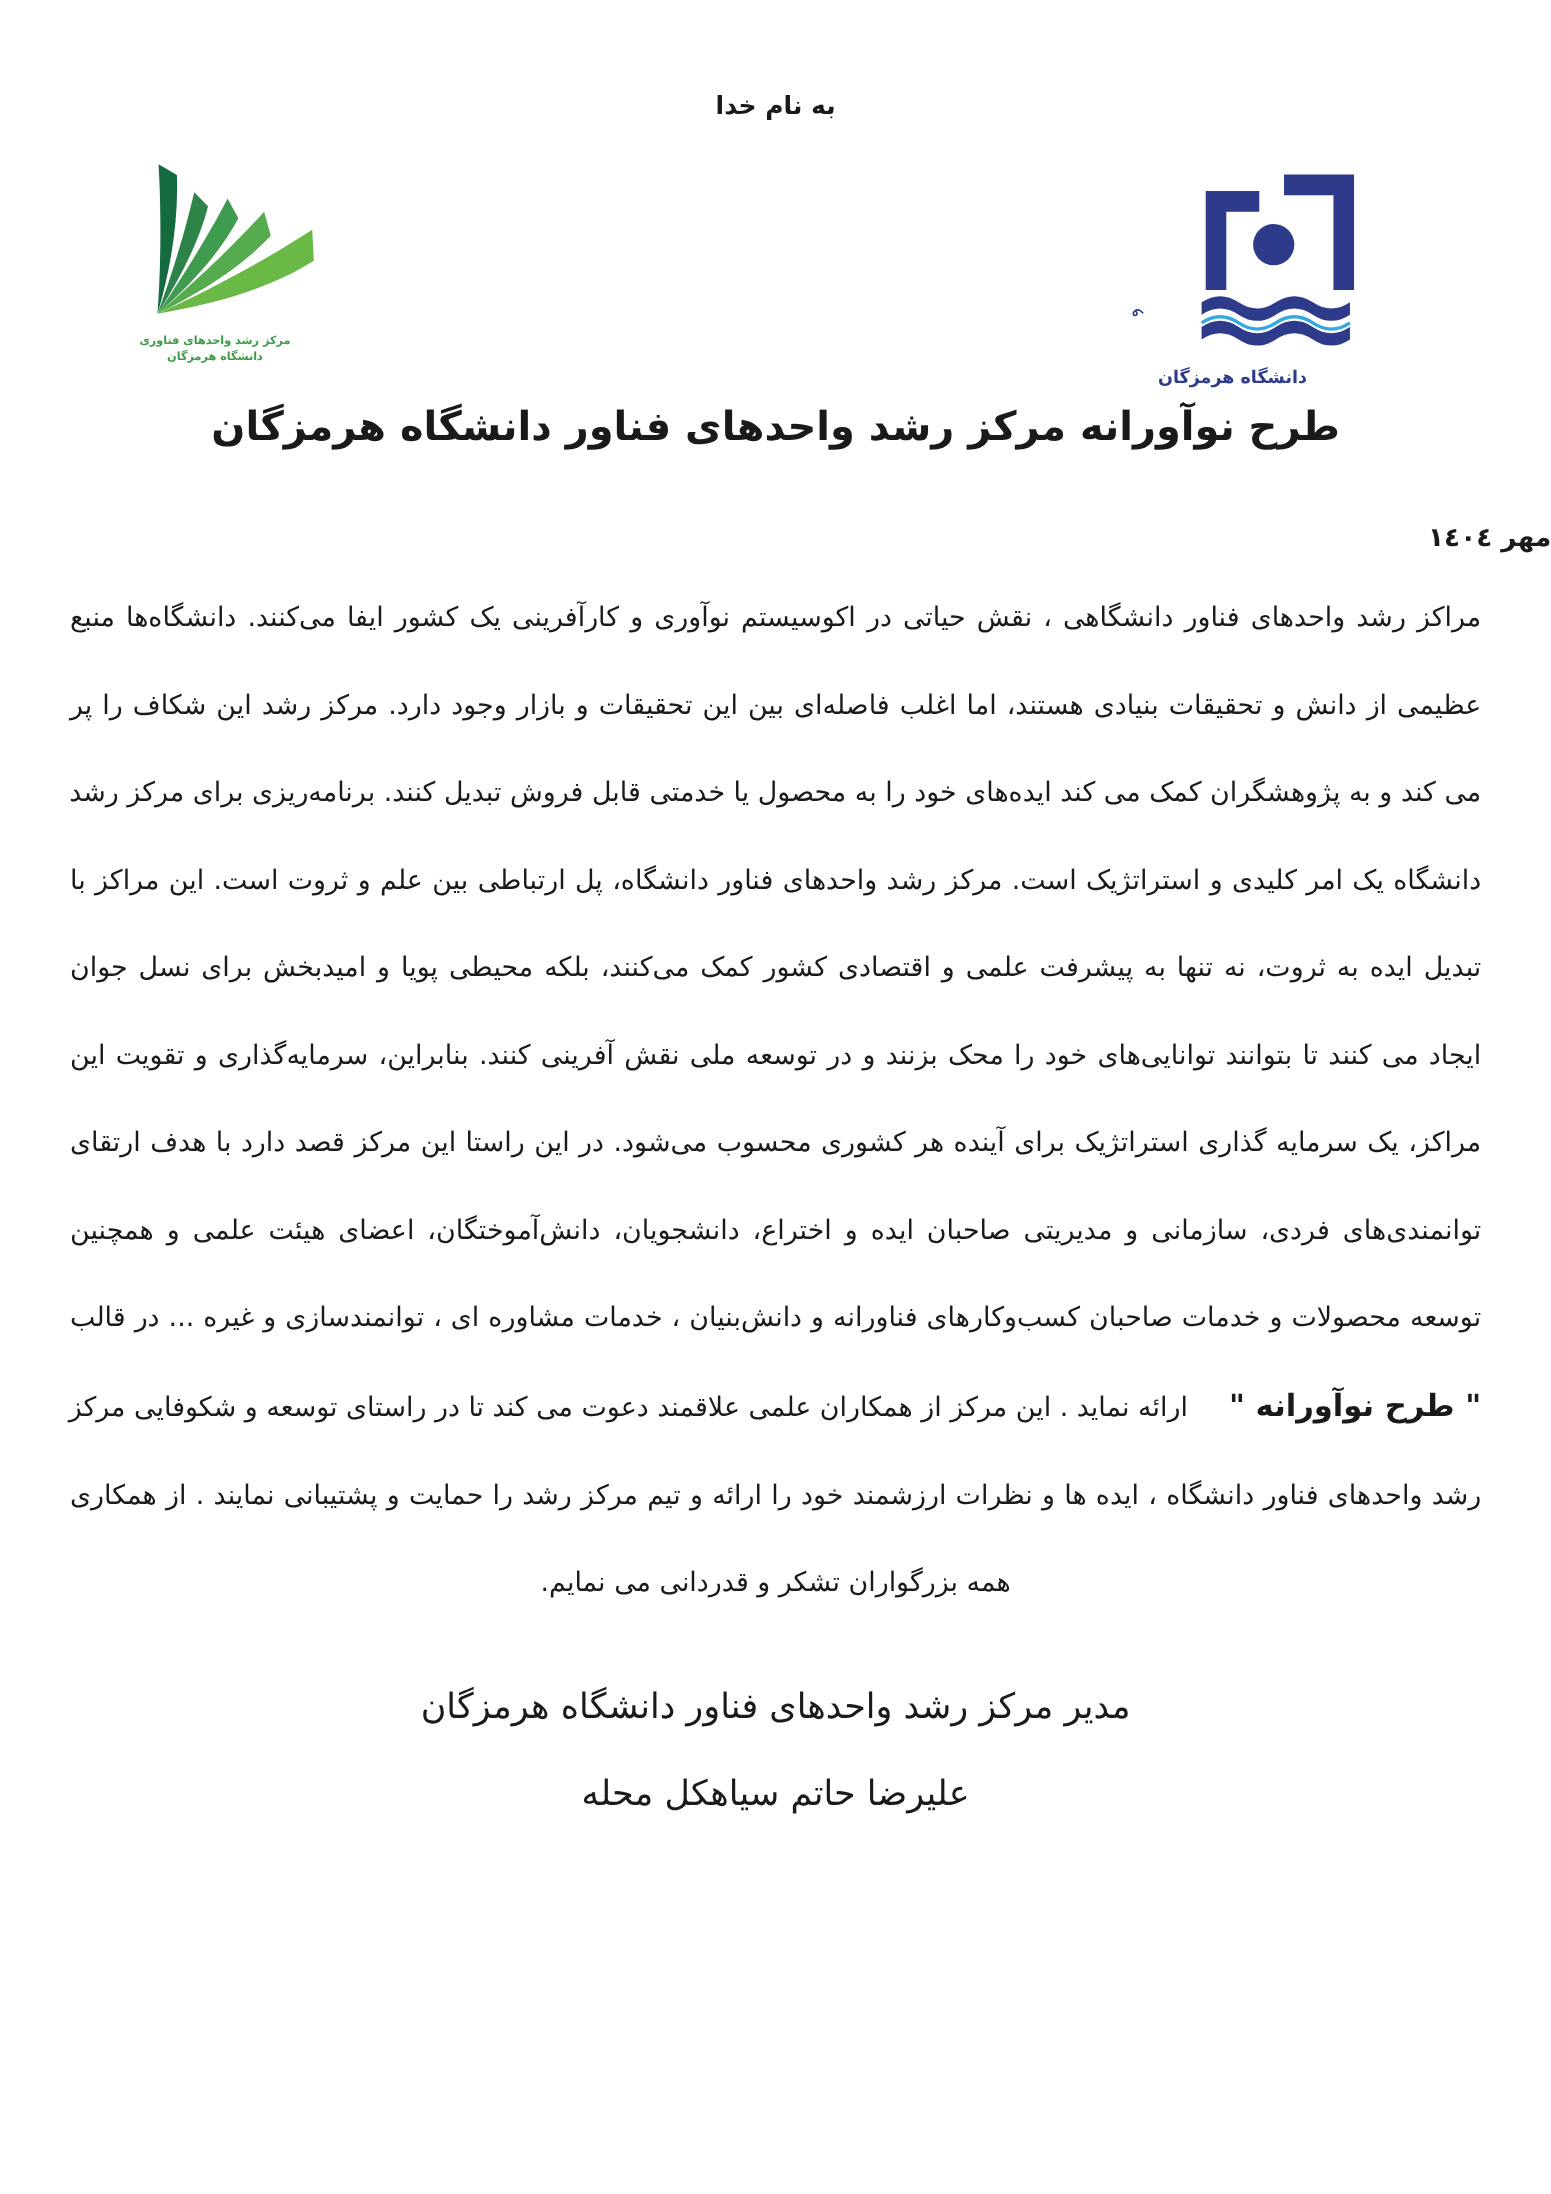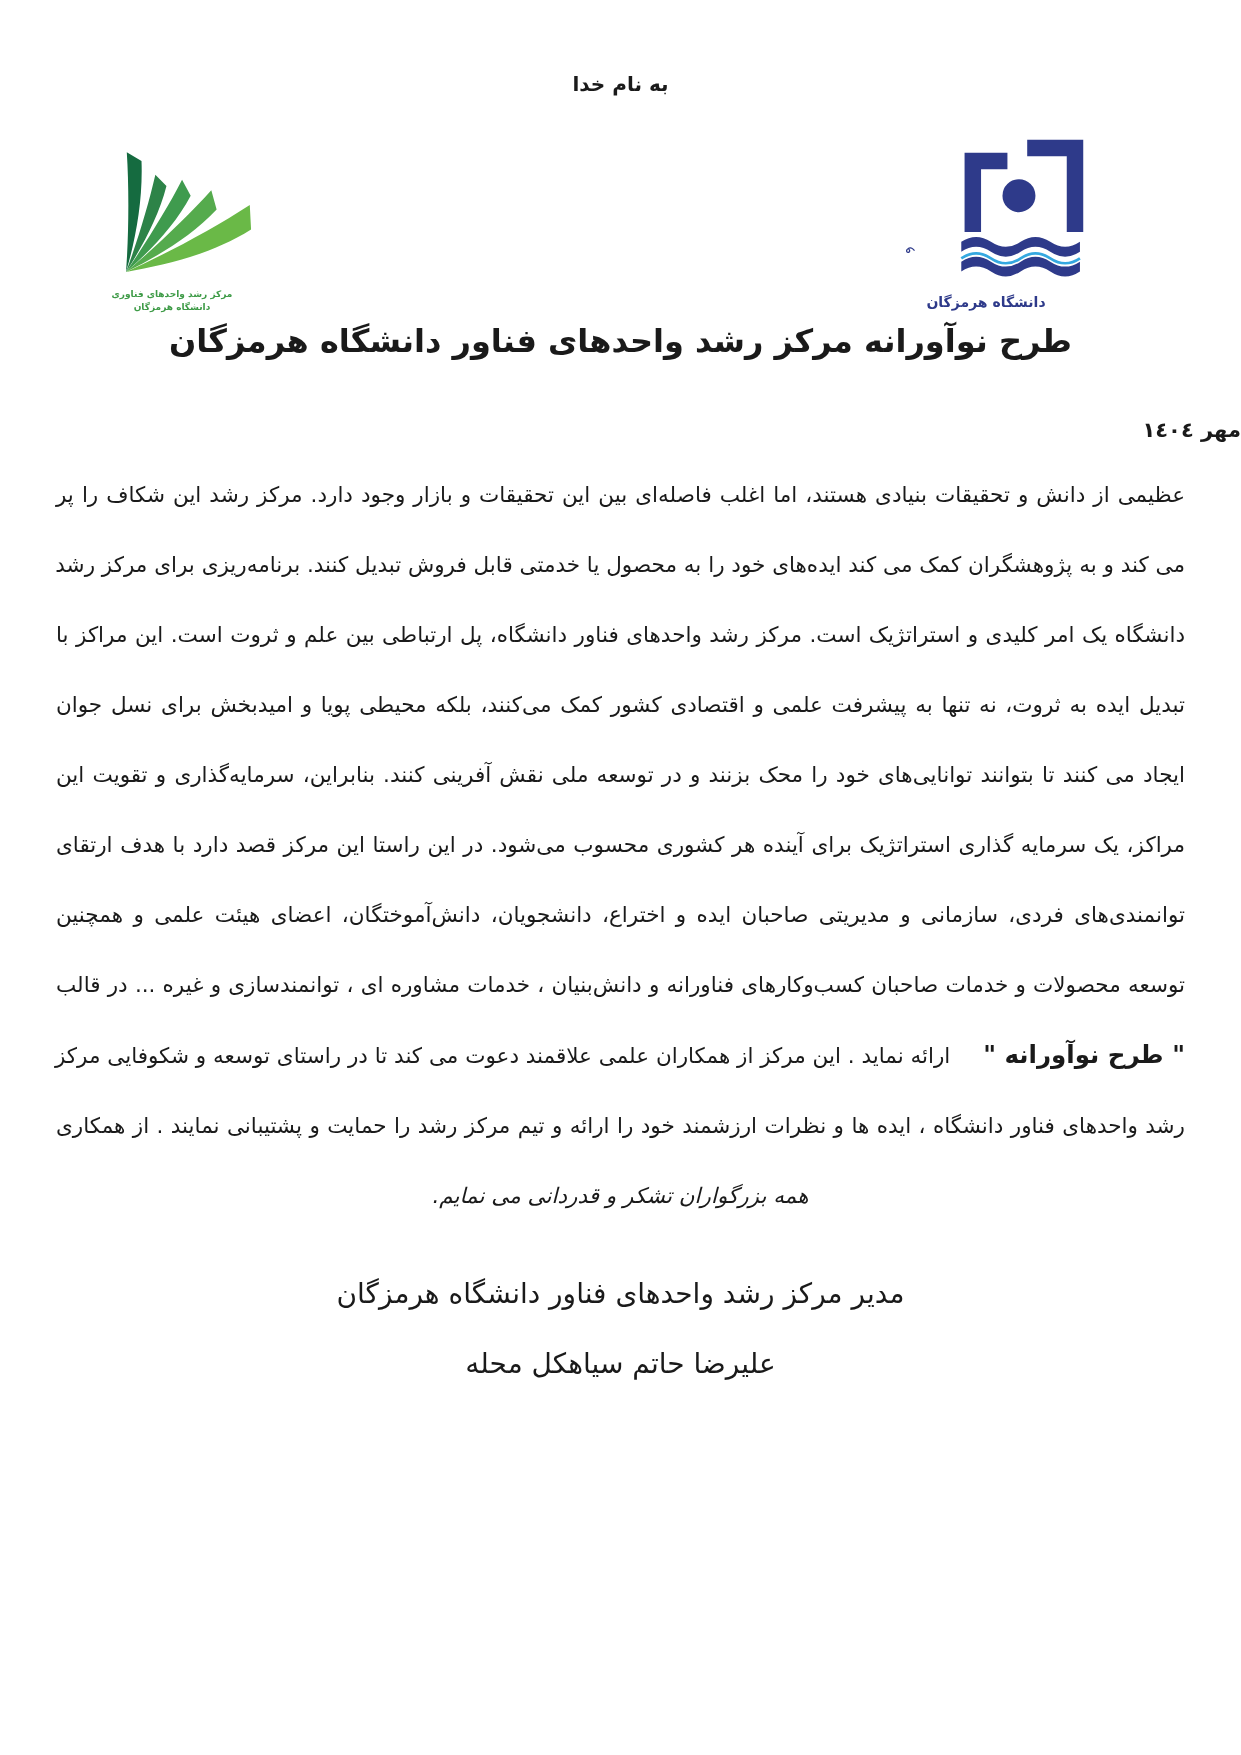--- a/index.html
+++ b/index.html
@@ -15,21 +15,21 @@
   }
   .bismillah {
     padding-top:72px;
     text-align:center;
     font-size:20px;
     font-weight:600;
     letter-spacing:0.5px;
   }
   
   .logo-left {
-    position:absolute; left:72px; top:114px; width:200px;
+    position:absolute; left:72px; top:93px; width:200px;
     text-align:center; direction:rtl;
   }
   .logo-left .caption { font-size:9px; line-height:13px; font-weight:600; }
   .logo-right {
     position:absolute; left:862px; top:110px; width:248px;
     text-align:center; direction:rtl;
   }
   .logo-right .caption { font-size:14px; font-weight:700; margin-top:2px; }
   
   .doc-title {
@@ -52,21 +52,20 @@
   .bline {
     line-height:70px;
     text-align:justify;
     text-align-last:justify;
     white-space:nowrap;
   }
   .bline.last {
     text-align:right;
     text-align-last:center;
     white-space:normal;
-    font-style:italic;
   }
   .lead-bold {
     font-weight:800;
     font-size:24.5px;
     margin-left:26px;
   }
   
   .signature {
     margin-top:28px;
     text-align:center;
@@ -117,20 +116,21 @@
       </g>
     </svg>
     <div class="caption" style="color:#2e3a8a">دانشگاه هرمزگان</div>
   </div>
 
   <div class="doc-title">طرح نوآورانه مرکز رشد واحدهای فناور دانشگاه هرمزگان</div>
 
   <div class="doc-date">مهر ١٤٠٤</div>
 
   <div class="body-text">
+    <div class="bline">مراکز رشد واحدهای فناور دانشگاهی ، نقش حیاتی در اکوسیستم نوآوری و کارآفرینی یک کشور ایفا می‌کنند. دانشگاه‌ها منبع</div>
     <div class="bline">عظیمی از دانش و تحقیقات بنیادی هستند، اما اغلب فاصله‌ای بین این تحقیقات و بازار وجود دارد. مرکز رشد این شکاف را پر</div>
     <div class="bline">می کند و به پژوهشگران کمک می کند ایده‌های خود را به محصول یا خدمتی قابل فروش تبدیل کنند. برنامه‌ریزی برای مرکز رشد</div>
     <div class="bline">دانشگاه یک امر کلیدی و استراتژیک است. مرکز رشد واحدهای فناور دانشگاه، پل ارتباطی بین علم و ثروت است. این مراکز با</div>
     <div class="bline">تبدیل ایده به ثروت، نه تنها به پیشرفت علمی و اقتصادی کشور کمک می‌کنند، بلکه محیطی پویا و امیدبخش برای نسل جوان</div>
     <div class="bline">ایجاد می کنند تا بتوانند توانایی‌های خود را محک بزنند و در توسعه ملی نقش آفرینی کنند. بنابراین، سرمایه‌گذاری و تقویت این</div>
     <div class="bline">مراکز، یک سرمایه گذاری استراتژیک برای آینده هر کشوری محسوب می‌شود. در این راستا این مرکز قصد دارد با هدف ارتقای</div>
     <div class="bline">توانمندی‌های فردی، سازمانی و مدیریتی صاحبان ایده و اختراع، دانشجویان، دانش‌آموختگان، اعضای هیئت علمی و همچنین</div>
     <div class="bline">توسعه محصولات و خدمات صاحبان کسب‌وکارهای فناورانه و دانش‌بنیان ، خدمات مشاوره ای ، توانمندسازی و غیره ... در قالب</div>
     <div class="bline">
       <span class="lead-bold">" طرح نوآورانه "</span>

